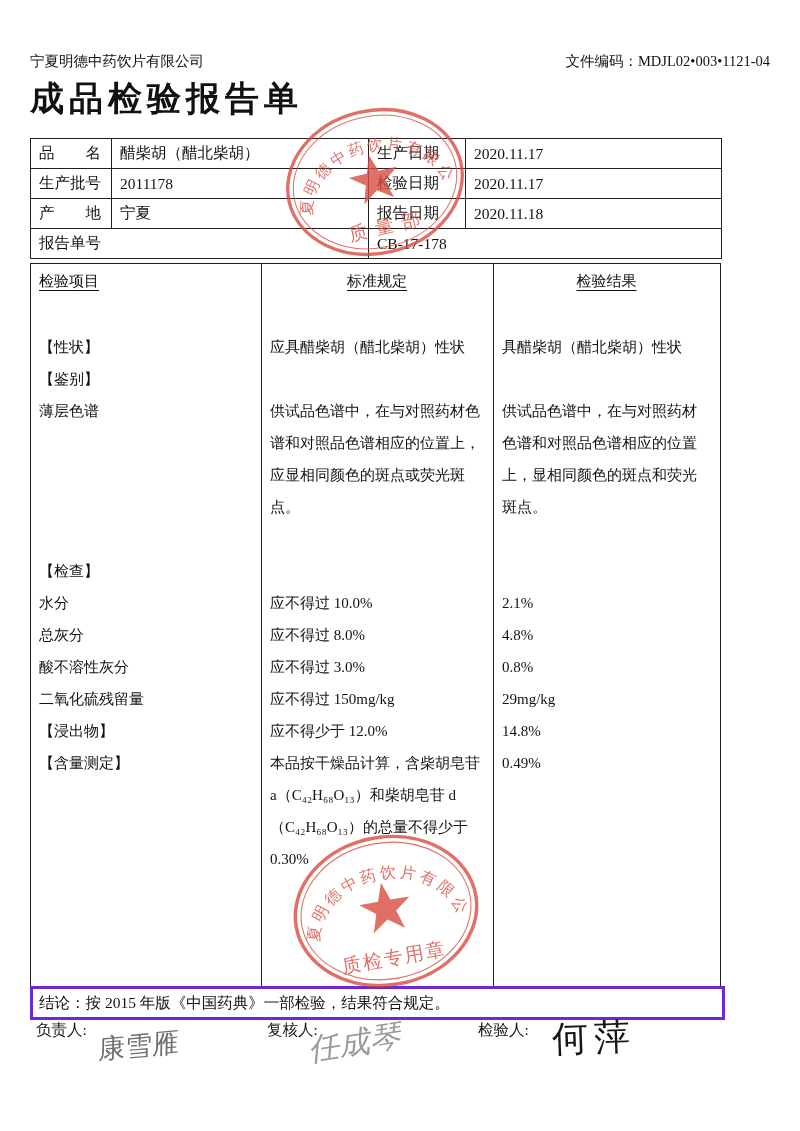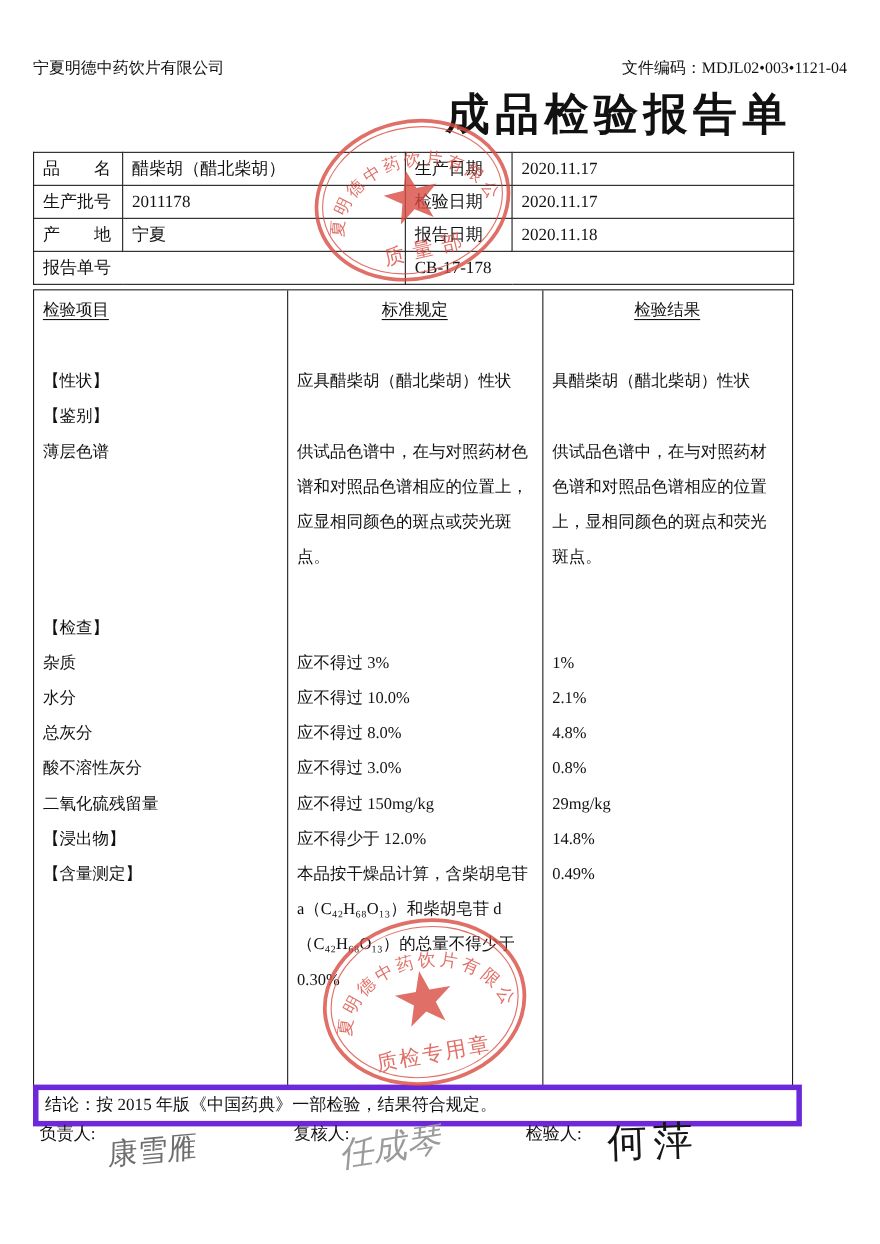--- a/index.html
+++ b/index.html
@@ -1,40 +1,40 @@
 <!DOCTYPE html>
 <html><head>
 <meta charset="utf-8">
 <style>
   html,body{margin:0;padding:0;background:#e8e8e8;}
   .page{position:relative;width:800px;height:1131px;background:#ffffff;margin:0 auto;
         font-family:"Liberation Serif","DejaVu Serif",serif;color:#111;overflow:hidden;}
   .header{position:absolute;left:30px;top:52px;width:740px;display:flex;
           justify-content:space-between;font-size:14.5px;}
-  .title{position:absolute;left:30px;top:76px;width:690px;text-align:right;
-         font-size:40px;font-weight:bold;letter-spacing:5px;margin:0;}
+  .title{position:absolute;left:30px;top:76px;width:690px;text-align:left;
+         font-size:34px;font-weight:bold;letter-spacing:5px;margin:0;}
   
   .info-table{position:absolute;left:30px;top:138px;width:691px;border-collapse:collapse;
               table-layout:fixed;font-size:15.5px;}
   .info-table td{border:1px solid #1f1f1f;height:29px;padding:0 4px 0 8px;
                  white-space:nowrap;overflow:hidden;}
   
   .result-wrap{position:absolute;left:30px;top:263px;width:689px;height:723px;
                border:1px solid #1f1f1f;}
   .vline{position:absolute;top:0;bottom:0;width:1px;background:#1f1f1f;}
   .v1{left:230px;} .v2{left:462px;}
   .result-table{width:100%;border-collapse:collapse;table-layout:fixed;font-size:15px;}
   .result-table th{font-weight:normal;vertical-align:top;padding-top:8px;height:26px;}
   .result-table th span{text-decoration:underline;text-underline-offset:4px;}
   .result-table th.c1{text-align:left;padding-left:8px;}
   .result-table td{vertical-align:top;line-height:32px;padding:0 9px;}
   .result-table td.c1{padding-left:8px;}
   
   .conclusion{position:absolute;left:30px;top:986px;width:683px;height:28px;
-              border:5px solid #6d28d9;line-height:28px;padding-left:6px;font-size:15.5px;}
+              border:3px solid #6d28d9;line-height:28px;padding-left:6px;font-size:15.5px;}
   .sig-label{position:absolute;font-size:15.5px;}
   .sig-name{position:absolute;white-space:nowrap;}
   .sig-1{left:98px;top:1028px;font-size:27px;color:#6e6e6e;
          transform:rotate(-5deg) skewX(-6deg);}
   .sig-2{left:310px;top:1022px;font-size:31px;color:#9a9a9a;
          transform:rotate(-9deg) skewX(-14deg);}
   .sig-3{left:552px;top:1014px;font-size:36px;color:#161616;
          transform:rotate(-2deg);letter-spacing:6px;}
   
   .stamp{position:absolute;pointer-events:none;opacity:0.8;}
@@ -125,25 +125,20 @@
           </tr>
           <tr style="height: 32px;">
             <td class="c1"></td>
             <td></td>
             <td></td>
           </tr>
           <tr style="height: 32px;">
             <td class="c1">【检查】</td>
             <td></td>
             <td></td>
-          </tr>
-          <tr style="height: 32px;">
-            <td class="c1">杂质</td>
-            <td>应不得过 3%</td>
-            <td>1%</td>
           </tr>
           <tr style="height: 32px;">
             <td class="c1">水分</td>
             <td>应不得过 10.0%</td>
             <td>2.1%</td>
           </tr>
           <tr style="height: 32px;">
             <td class="c1">总灰分</td>
             <td>应不得过 8.0%</td>
             <td>4.8%</td>

